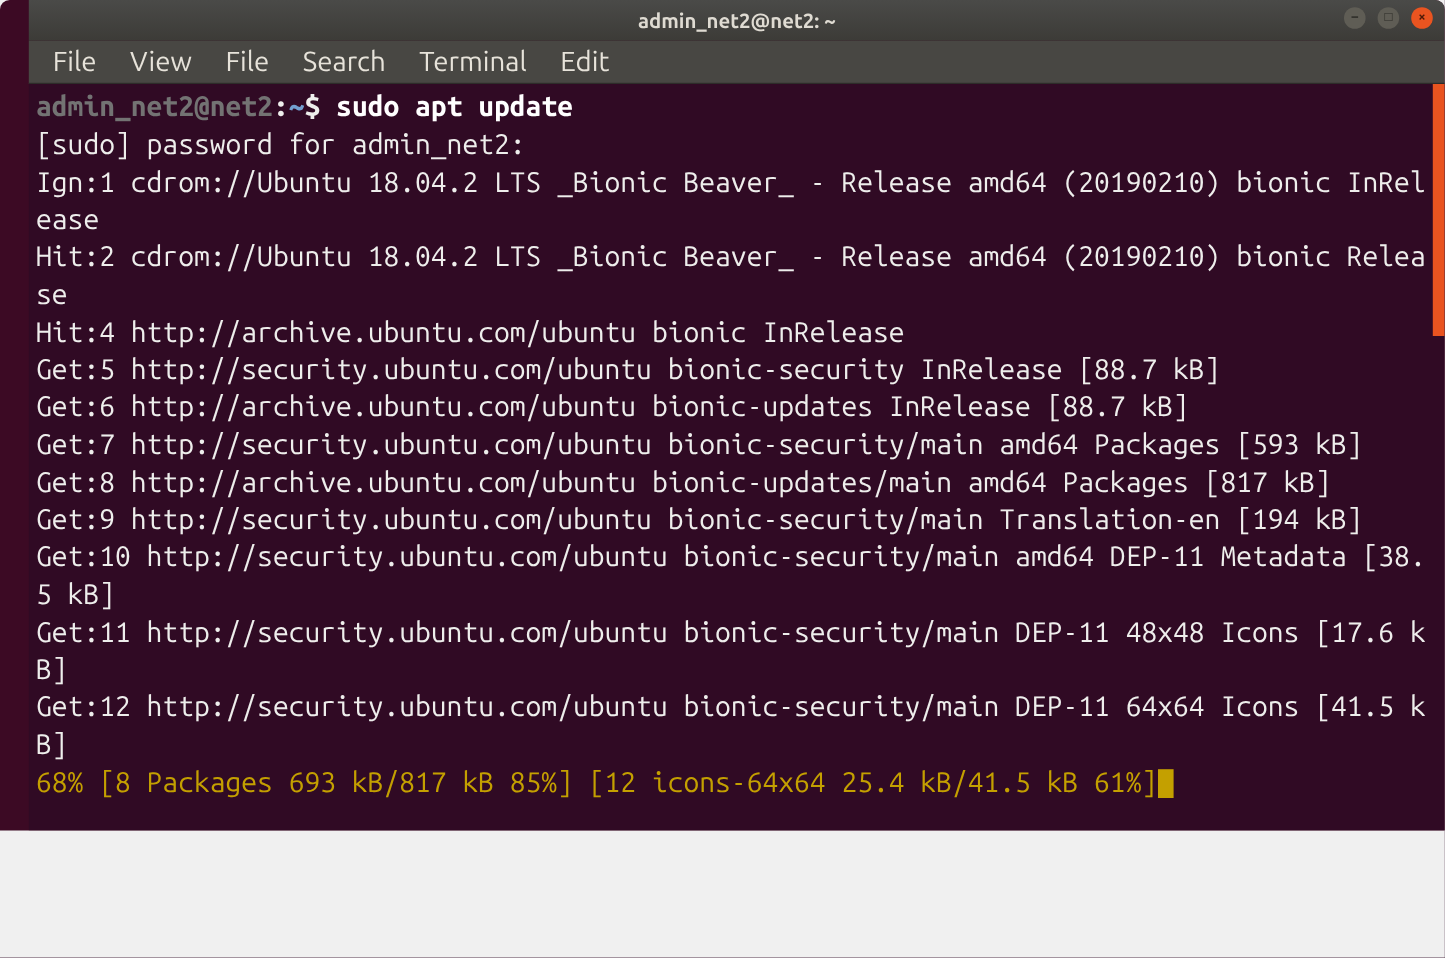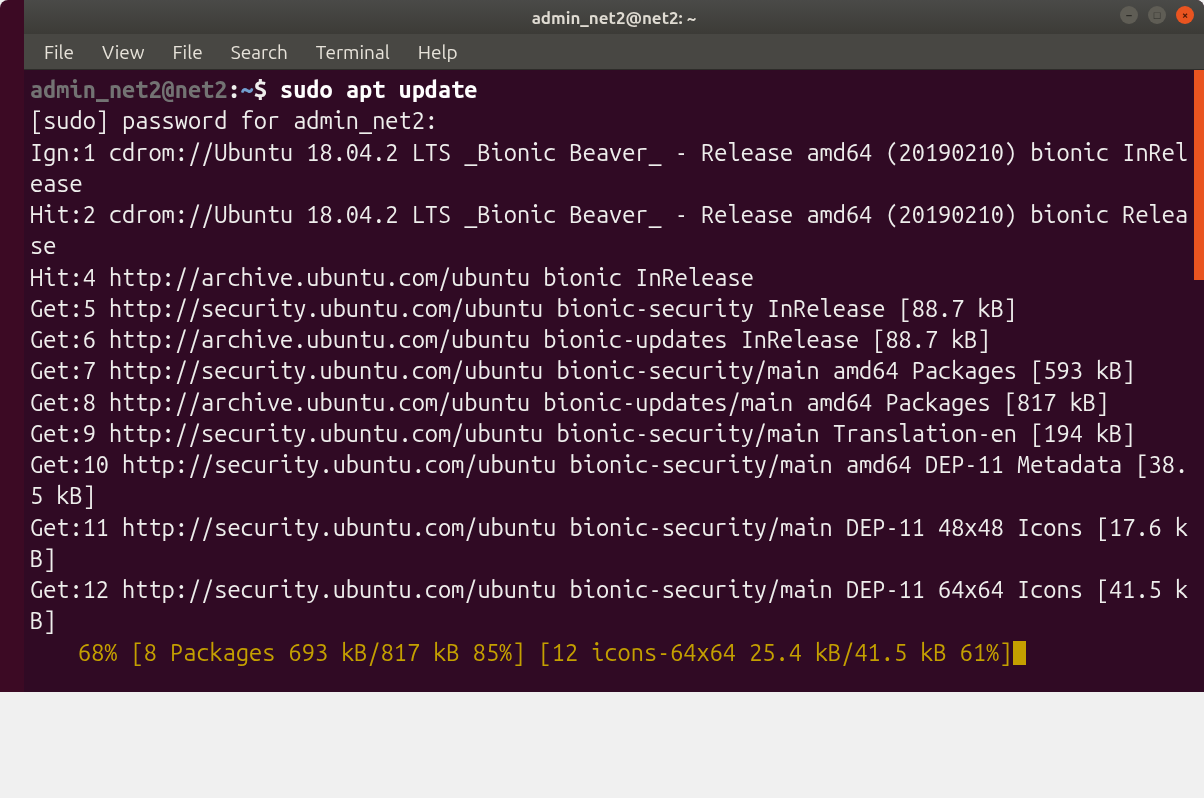--- a/index.html
+++ b/index.html
@@ -57,21 +57,21 @@
   .win-btn.close { background: #e95420; color: #4d1a08; }
   .win-btn span { transform: translateY(-0.5px); }
   .menubar {
     height: 36px;
     background: #484743;
     display: flex;
     align-items: center;
     padding: 0 8px;
     gap: 4px;
     font-family: Ubuntu, "Segoe UI", sans-serif;
-    font-size: 19px;
+    font-size: 23px;
     color: #e7e3da;
     border-bottom: 1px solid #2d2c29;
   }
   .menu-item {
     padding: 4px 12px;
     cursor: pointer;
     user-select: none;
     border-radius: 3px;
   }
   .terminal-body {
@@ -91,21 +91,21 @@
     top: 0;
     width: 10px;
     height: 210px;
     background: #e95420;
   }
   .prompt-user { color: #737373; font-weight: 700; }
   .prompt-sep  { color: #eeeeec; font-weight: 700; }
   .prompt-path { color: #729fcf; font-weight: 700; }
   .cmd { color: #ffffff; font-weight: bold; }
   .output { color: #eeeeec; margin-top: 20px; }
-  .progress { color: #c4a000; margin-left: 48px; }
+  .progress { color: #c4a000; }
   .cursor {
     display: inline-block;
     width: 13px;
     height: 24px;
     background: #c4a000;
     vertical-align: text-bottom;
     margin-left: 1px;
   }
 </style>
 </head>
@@ -127,21 +127,21 @@
         </div>
     </div>
   </div>
 
   <div class="menubar">
     <div class="menu-item">File</div>
     <div class="menu-item">View</div>
     <div class="menu-item">File</div>
     <div class="menu-item">Search</div>
     <div class="menu-item">Terminal</div>
-    <div class="menu-item">Help</div>
+    <div class="menu-item">Edit</div>
   </div>
 
   <div class="terminal-body"><span class="scroll-indicator"></span><span class="prompt-user">admin_net2@net2</span><span class="prompt-sep">:</span><span class="prompt-path">~</span><span class="prompt-sep">$ </span><span class="cmd">sudo apt update</span>
 <span class="output">[sudo] password for admin_net2:</span>
 <span class="output">Ign:1 cdrom://Ubuntu 18.04.2 LTS _Bionic Beaver_ - Release amd64 (20190210) bionic InRelease</span>
 <span class="output">Hit:2 cdrom://Ubuntu 18.04.2 LTS _Bionic Beaver_ - Release amd64 (20190210) bionic Release</span>
 <span class="output">Hit:4 http://archive.ubuntu.com/ubuntu bionic InRelease</span>
 <span class="output">Get:5 http://security.ubuntu.com/ubuntu bionic-security InRelease [88.7 kB]</span>
 <span class="output">Get:6 http://archive.ubuntu.com/ubuntu bionic-updates InRelease [88.7 kB]</span>
 <span class="output">Get:7 http://security.ubuntu.com/ubuntu bionic-security/main amd64 Packages [593 kB]</span>

